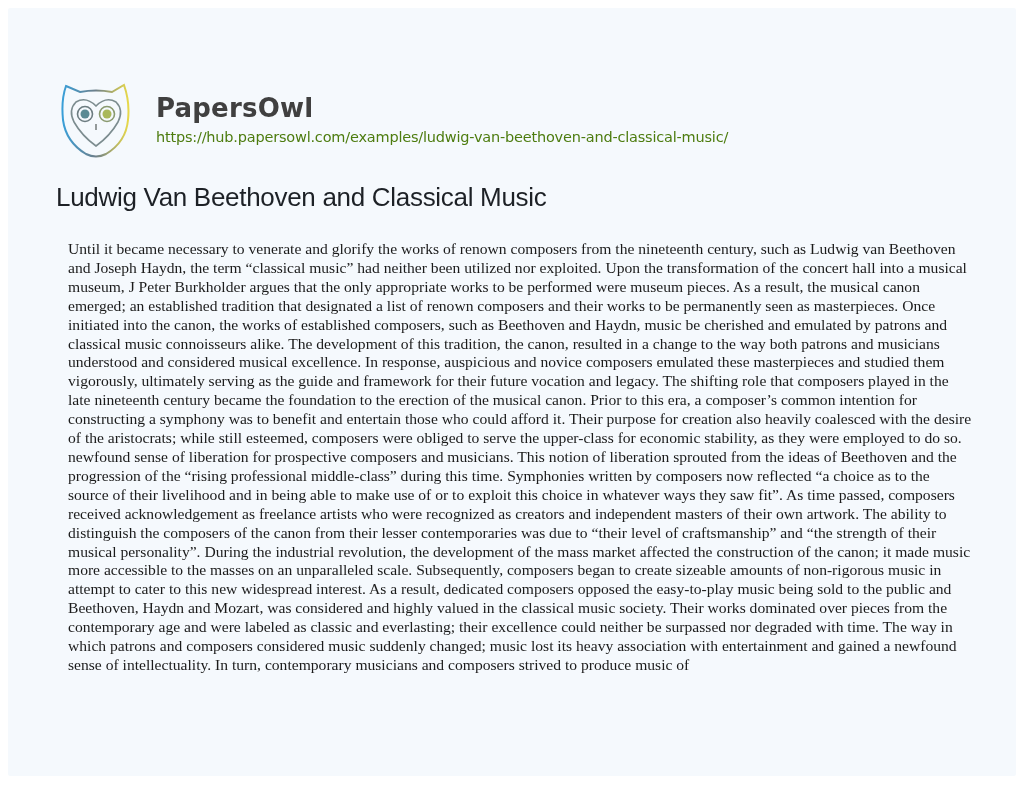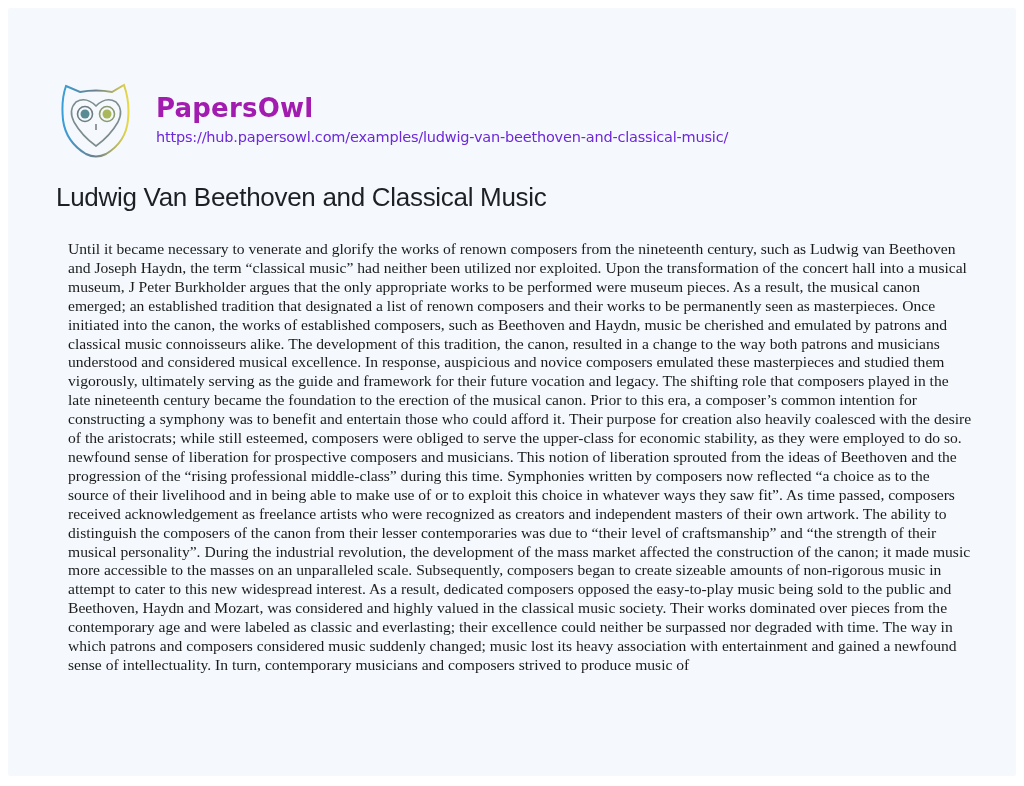--- a/index.html
+++ b/index.html
@@ -33,28 +33,28 @@
       margin-right: 22px;
     }
     .brand {
       display: flex;
       flex-direction: column;
     }
     .brand-name {
       font-family: "DejaVu Sans", sans-serif;
       font-weight: bold;
       font-size: 26px;
-      color: #a21caf;
+      color: #404040;
       letter-spacing: 0.2px;
       line-height: 32px;
     }
     .brand-url {
       font-family: "DejaVu Sans", sans-serif;
       font-size: 14.5px;
-      color: #6d28d9;
+      color: #4d7c0f;
       line-height: 22px;
       margin-top: 2px;
       letter-spacing: -0.2px;
     }
     .title {
       position: absolute;
       left: 48px;
       top: 172px;
       margin: 0;
       font-family: Liberation Sans, sans-serif;

